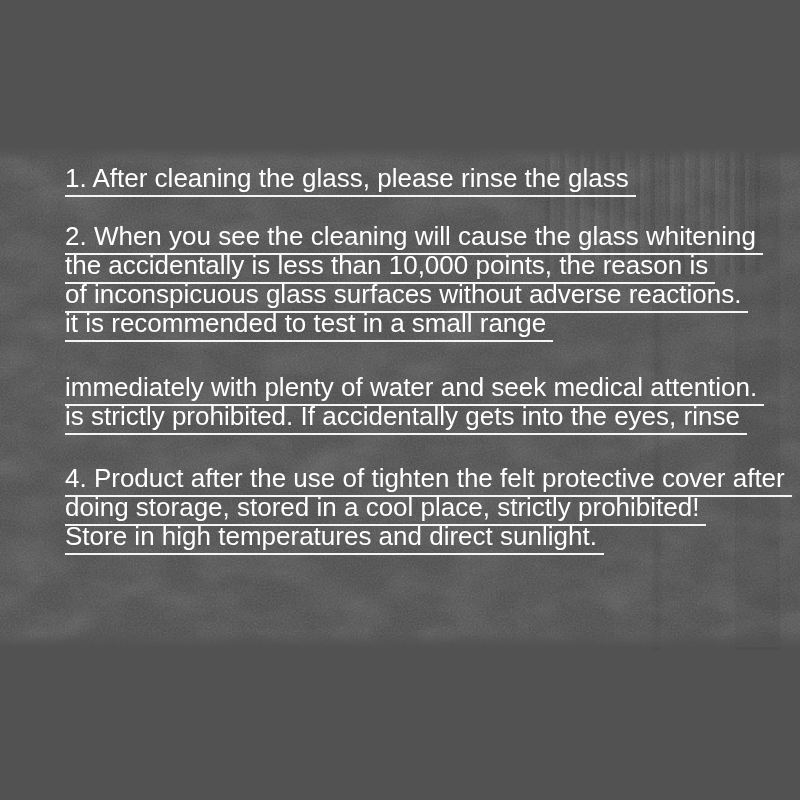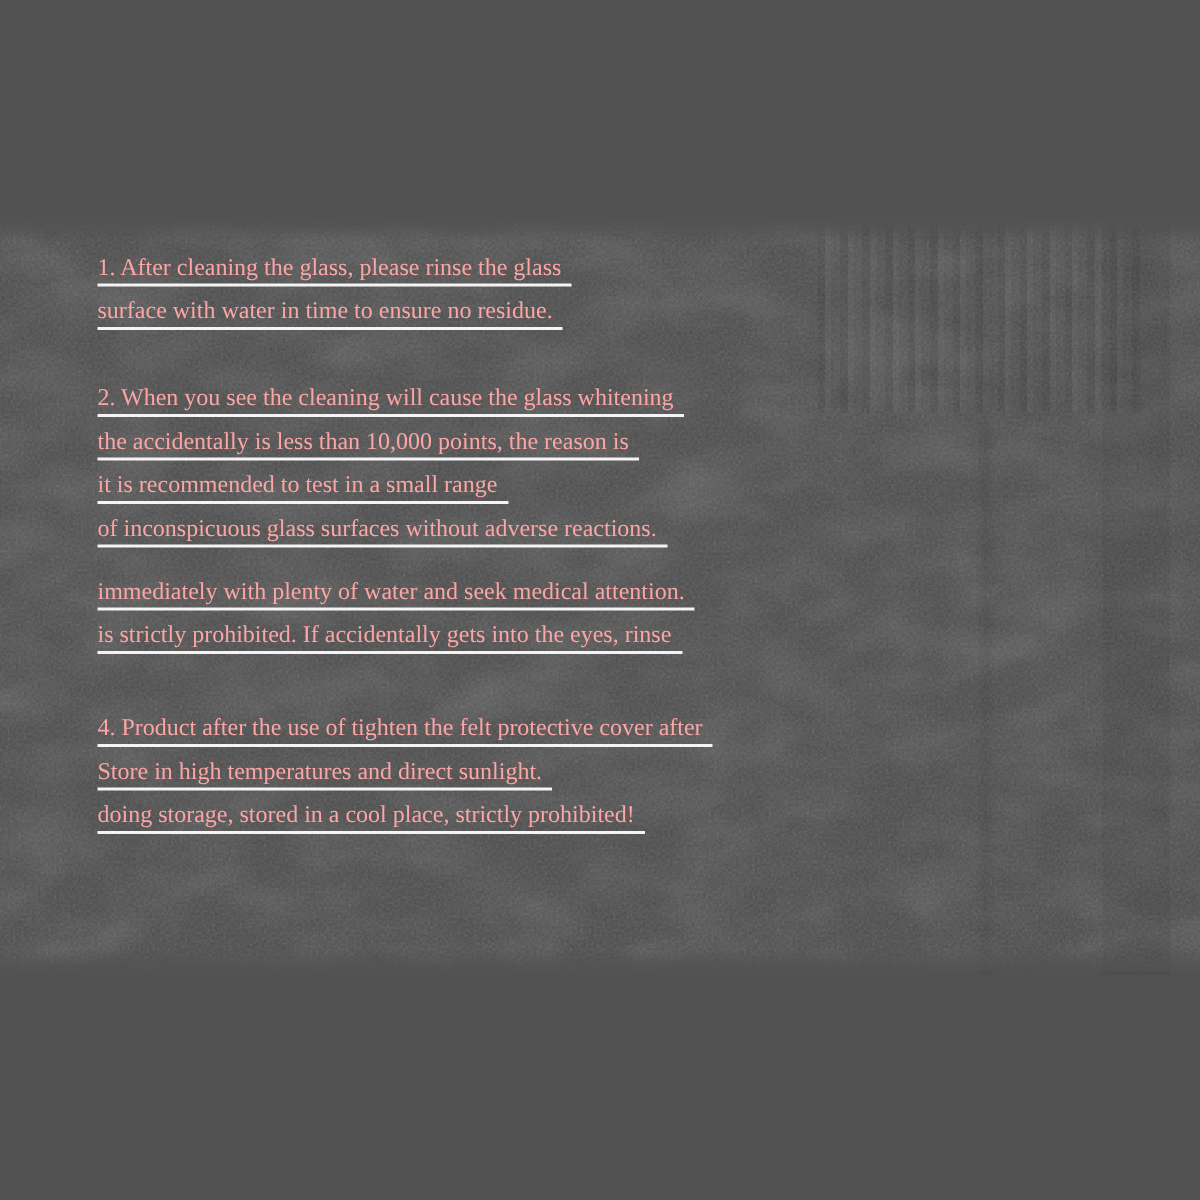--- a/index.html
+++ b/index.html
@@ -66,26 +66,25 @@
     width: 14px;
     height: 500px;
     background: linear-gradient(90deg,
       rgba(0,0,0,0) 0, rgba(0,0,0,0.06) 50%, rgba(0,0,0,0) 100%);
     pointer-events: none;
   }
   .text-block {
     position: absolute;
     left: 65px;
     top: 164px;
-    color: #fca5a5;
-    font-size: 16px;
+    color: #ffffff;
+    font-size: 26px;
     line-height: 29px;
     white-space: nowrap;
     letter-spacing: 0;
-    font-family: Liberation Serif, serif;
   }
   .para {
     margin: 0;
   }
   .line {
     height: 29px;
   }
   .u {
     border-bottom: 2px solid #f4f4f4;
     padding-right: 7px;
@@ -114,35 +113,34 @@
   <div class="ribs"></div>
   <div class="right-strip"></div>
   <div class="dark-streak"></div>
   <div class="texture-fade-top"></div>
   <div class="texture-fade-bottom"></div>
 
   <div class="text-block">
 
     <div class="para" style="margin-bottom:29px">
       <div class="line"><span class="u">1. After cleaning the glass, please rinse the glass</span></div>
-      <div class="line"><span class="u">surface with water in time to ensure no residue.</span></div>
     </div>
 
-    <div class="para" style="margin-bottom:13px">
+    <div class="para" style="margin-bottom:35px">
       <div class="line"><span class="u">2. When you see the cleaning will cause the glass whitening</span></div>
       <div class="line"><span class="u">the accidentally is less than 10,000 points, the reason is</span></div>
+      <div class="line"><span class="u">of inconspicuous glass surfaces without adverse reactions.</span></div>
       <div class="line"><span class="u">it is recommended to test in a small range</span></div>
-      <div class="line"><span class="u">of inconspicuous glass surfaces without adverse reactions.</span></div>
     </div>
 
     <div class="para" style="margin-bottom:33px">
       <div class="line"><span class="u">immediately with plenty of water and seek medical attention.</span></div>
       <div class="line"><span class="u">is strictly prohibited. If accidentally gets into the eyes, rinse</span></div>
     </div>
 
     <div class="para" style="margin-bottom:12px">
       <div class="line"><span class="u">4. Product after the use of tighten the felt protective cover after</span></div>
+      <div class="line"><span class="u">doing storage, stored in a cool place, strictly prohibited!</span></div>
       <div class="line"><span class="u">Store in high temperatures and direct sunlight.</span></div>
-      <div class="line"><span class="u">doing storage, stored in a cool place, strictly prohibited!</span></div>
     </div>
 
   </div>
 </div>
 
 </body></html>

